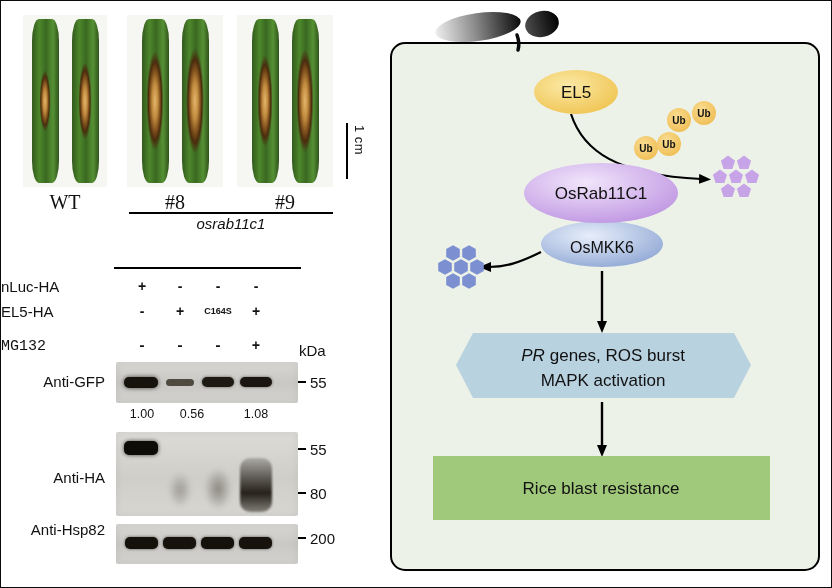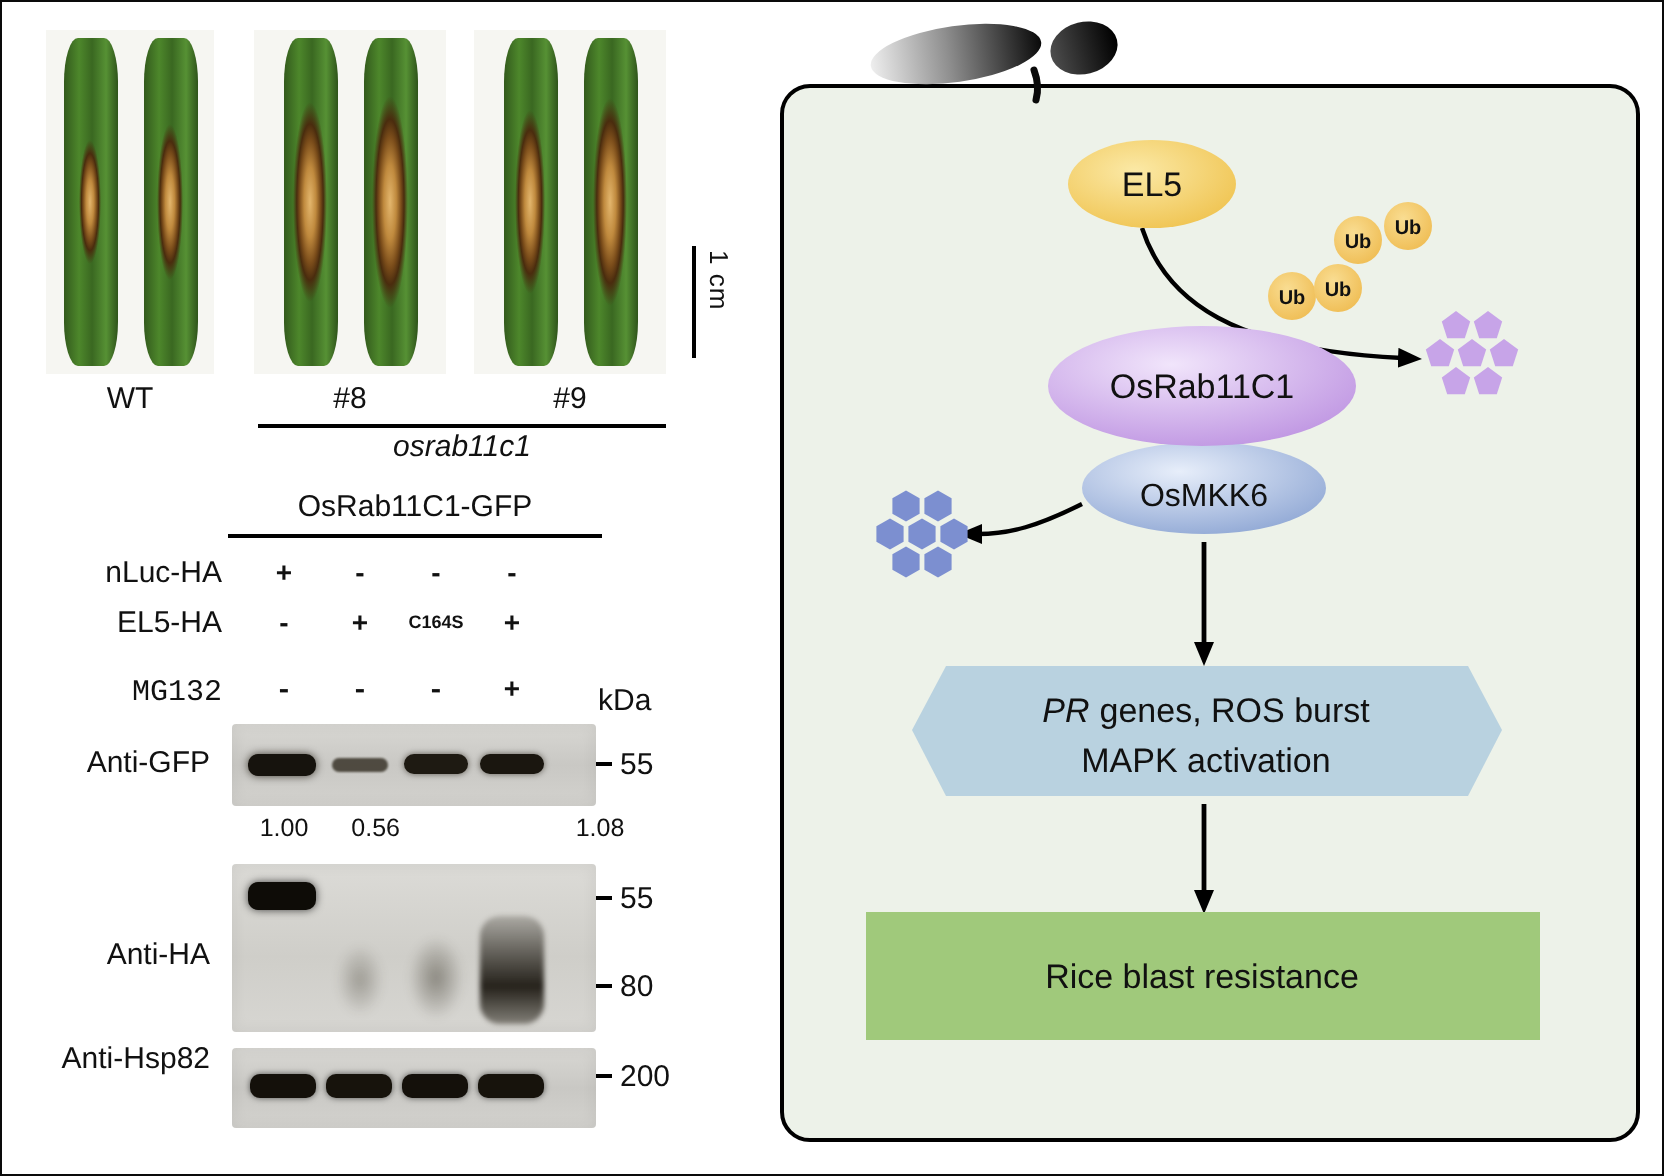--- a/index.html
+++ b/index.html
@@ -25,32 +25,32 @@
   .les-wt2 { width:13px; height:78px; }
   .les-81  { width:17px; height:100px; }
   .les-82  { width:18px; height:106px; }
   .les-91  { width:15px; height:92px; }
   .les-92  { width:17px; height:104px; }
 
   .scalebar { position:absolute; left:345px; top:122px; width:2px; height:56px; background:#000; }
   .scalebar-label { position:absolute; left:351px; top:124px; font-size:13px;
                     writing-mode:vertical-rl; letter-spacing:.5px; }
 
-  .photo-label { position:absolute; top:190px; width:60px; text-align:center; font-size:15px; }
+  .photo-label { position:absolute; top:190px; width:60px; text-align:center; font-size:20px;font-family:Liberation Serif, serif; }
   .lab-wt { left:34px; } .lab-8 { left:144px; } .lab-9 { left:254px; }
   .genotype-line { position:absolute; left:128px; top:211px; width:204px; height:2px; background:#000; }
   .genotype-label { position:absolute; left:130px; top:214px; width:200px; text-align:center;
                     font-size:15px; font-style:italic; }
 
   
   .construct-label { position:absolute; left:113px; top:244px; width:187px; text-align:center; font-size:15px; }
   .construct-line  { position:absolute; left:113px; top:266px; width:187px; height:2px; background:#000; }
 
   .cond-row { position:absolute; left:0; height:20px; width:300px; font-size:15px; }
-  .cond-label { position:absolute; left:0; width:110px; text-align:right; }
+  .cond-label { position:absolute; left:0; width:110px; }
   .lane-sym { position:absolute; width:40px; text-align:center; font-size:14px; font-weight:bold; }
   .lane-sym.small { font-size:9px; font-weight:bold; padding-top:3px; }
   .lx1 { left:121px; } .lx2 { left:159px; } .lx3 { left:197px; } .lx4 { left:235px; }
 
   .kda-label { position:absolute; left:298px; top:341px; font-size:15px;text-align:center; }
 
   .blot { position:absolute; left:115px; width:182px; border-radius:2px;
           background:linear-gradient(180deg,#d8d7d3,#c9c8c4 50%,#d3d2ce);
           box-shadow:inset 0 0 8px rgba(0,0,0,.07); }
   .blot-gfp   { top:361px; height:41px; }
@@ -77,21 +77,21 @@
   .s4 { left:123px; top:13px; width:33px; height:12px; background:#17130c; box-shadow:0 0 3px rgba(0,0,0,.6); }
 
   .ab-label { position:absolute; left:0; width:104px; text-align:right; font-size:15px; }
   .ab-gfp   { top:372px; } .ab-ha { top:468px; } .ab-hsp82 { top:520px; }
 
   .marker { position:absolute; left:297px; height:16px; display:flex; align-items:center; font-size:15px; }
   .marker .tick { width:8px; height:2px; background:#000; margin-right:4px; }
   .mk-gfp55 { top:373px; } .mk-ha55 { top:440px; } .mk-ha40 { top:484px; } .mk-hsp100 { top:529px; }
 
   .quant { position:absolute; top:406px; width:40px; text-align:center; font-size:12.5px; }
-  .q1 { left:121px;text-align:center; } .q2 { left:159px;text-align:right; } .q3 { left:197px;margin-top:38px; } .q4 { left:235px;margin-left:44px; }
+  .q1 { left:121px;text-align:center; } .q2 { left:171px; } .q3 { left:197px;margin-top:38px; } .q4 { left:235px; }
 
   
   .pathway-svg { position:absolute; left:386px; top:0; }
   .svgtxt { font-family:"Liberation Sans", sans-serif; fill:#111; }
 </style>
 </head>
 <body>
 
 <div class="figure">
 
@@ -122,21 +122,20 @@
 
   <div class="scalebar"></div>
   <div class="scalebar-label">1 cm</div>
 
   <div class="photo-label lab-wt">WT</div>
   <div class="photo-label lab-8">#8</div>
   <div class="photo-label lab-9">#9</div>
   <div class="genotype-line"></div>
   <div class="genotype-label">osrab11c1</div>
 
-  <div class="construct-label">OsRab11C1-GFP</div>
   <div class="construct-line"></div>
 
   <div class="cond-row" style="top:277px;">
     <span class="cond-label">nLuc-HA</span>
     <span class="lane-sym lx1">+</span>
     <span class="lane-sym lx2">-</span>
     <span class="lane-sym lx3">-</span>
     <span class="lane-sym lx4">-</span>
   </div>
   <div class="cond-row" style="top:302px;">

